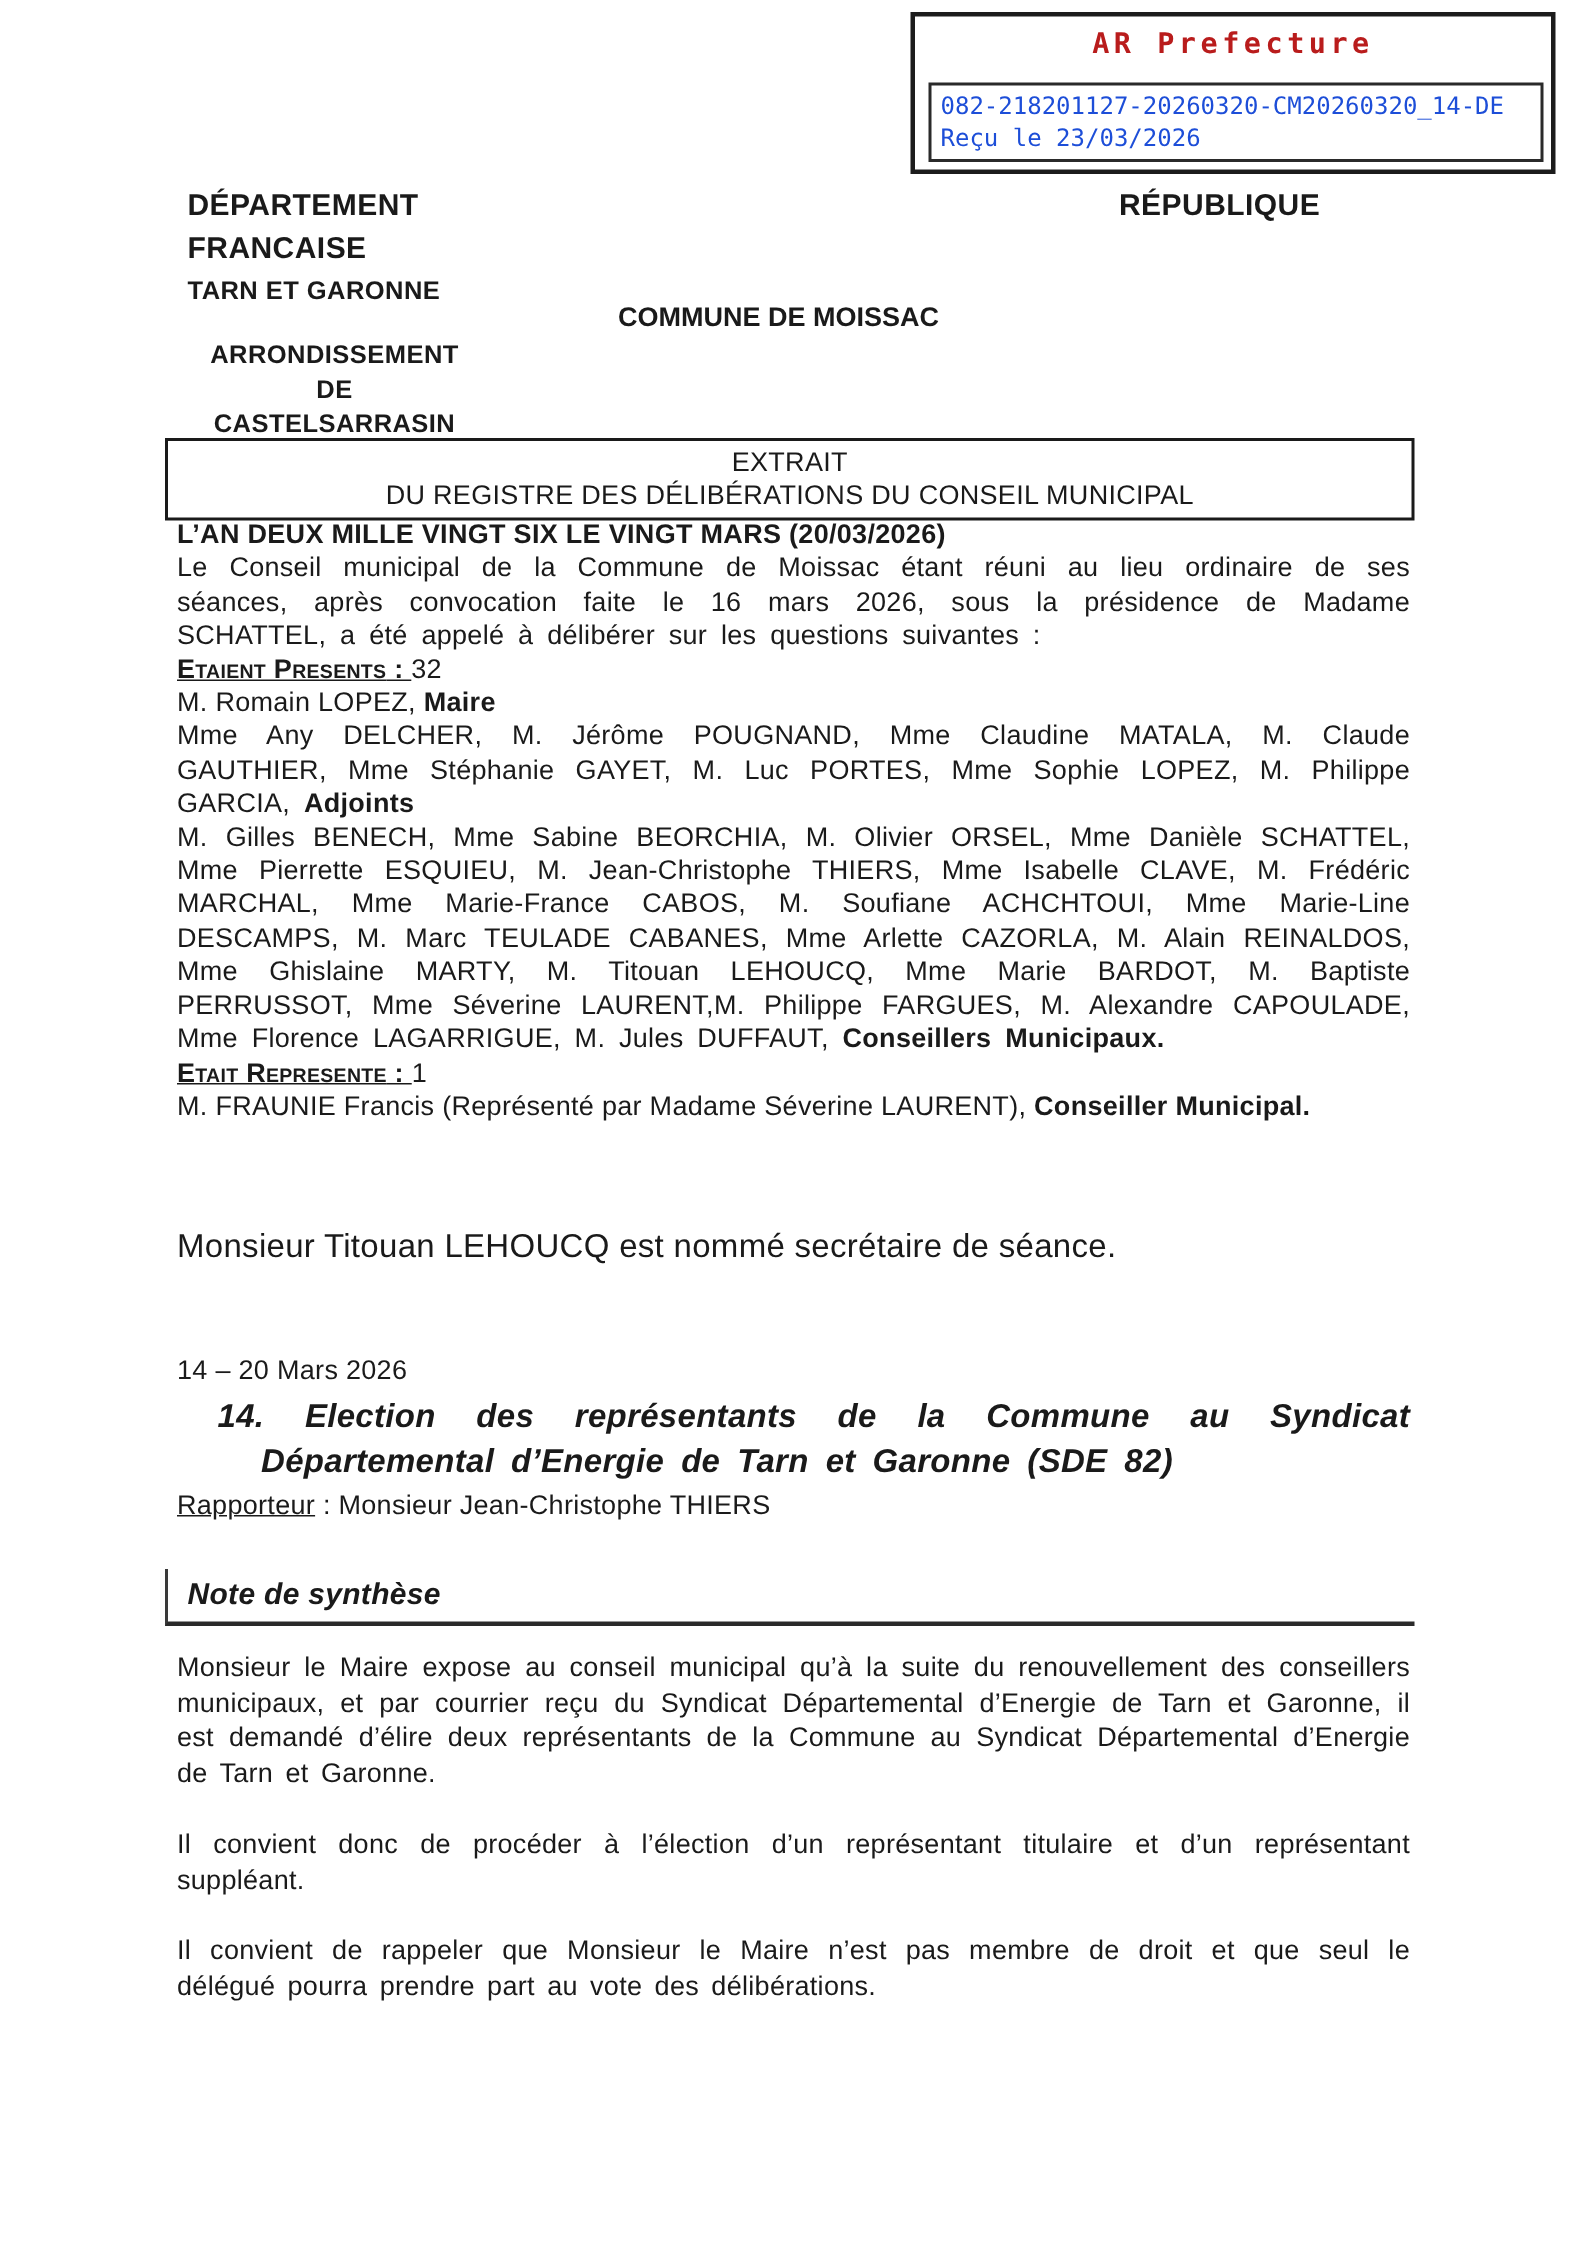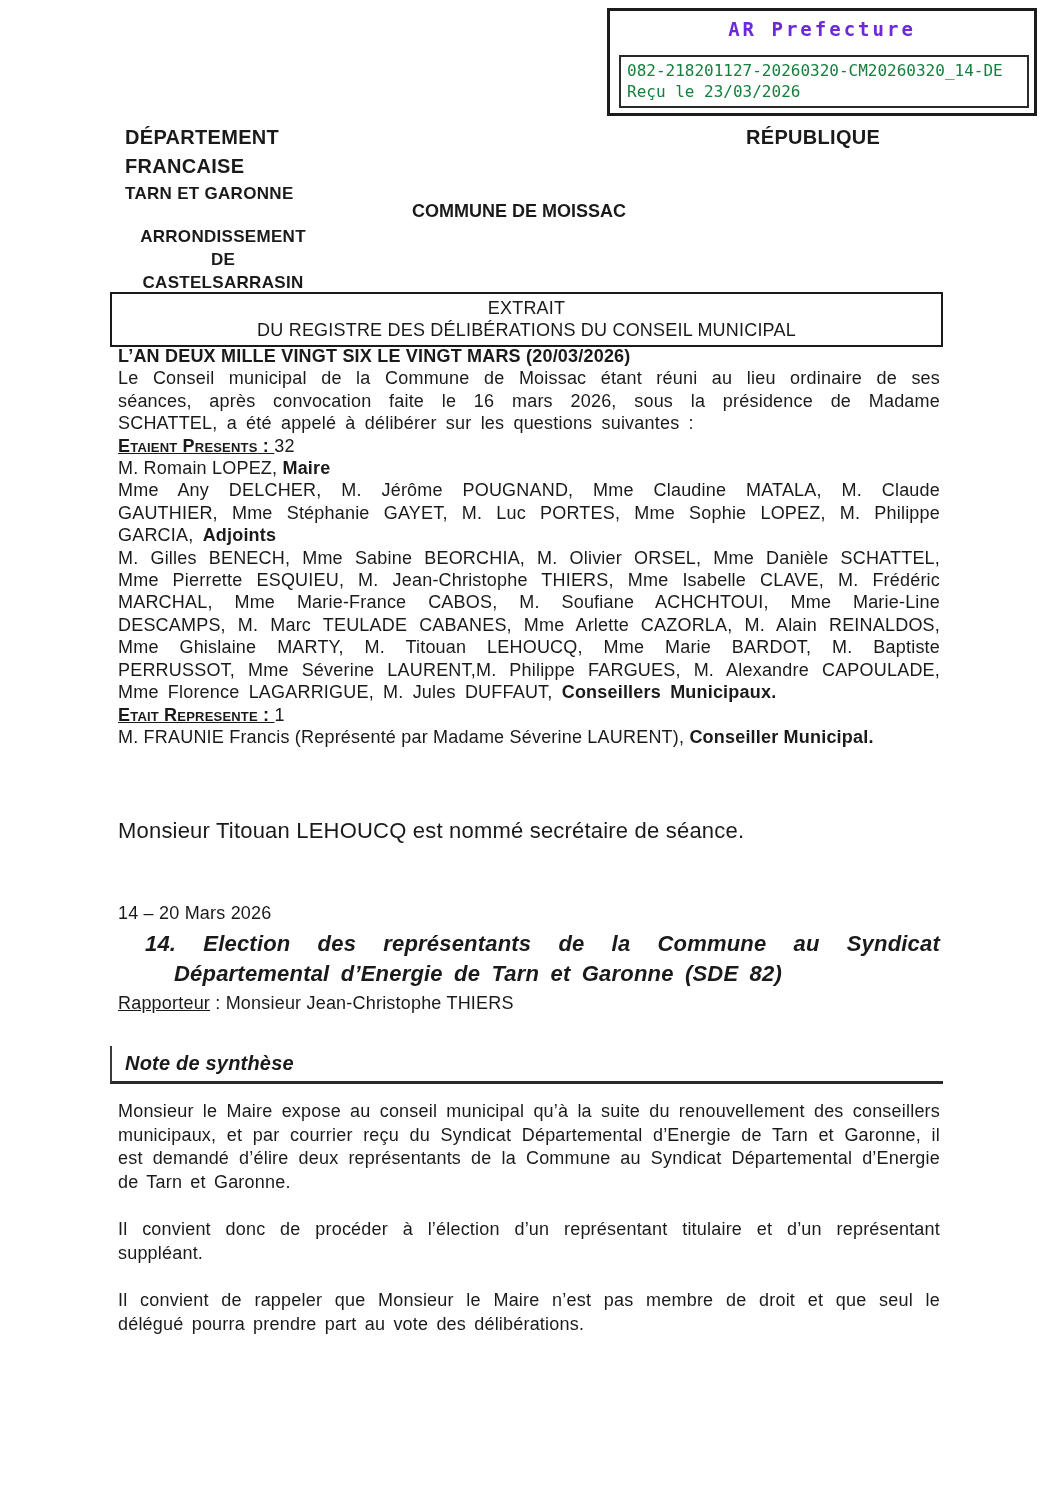--- a/index.html
+++ b/index.html
@@ -16,26 +16,26 @@
 
   
   .stamp {
     left:607px; top:8px; width:430px; height:108px;
     border:3px solid #1c1c1c; box-sizing:border-box;
     background:#fff;
     font-family:"DejaVu Sans Mono", monospace;
   }
   .stamp-title {
     text-align:center; font-weight:bold; font-size:19px;
-    letter-spacing:3px; margin-top:7px; color:#6d28d9;
+    letter-spacing:3px; margin-top:7px; color:#b91c1c;
   }
   .stamp-inner {
     position:absolute; left:9px; right:5px; top:44px; bottom:5px;
     border:2px solid #2a2a2a; box-sizing:border-box;
-    padding:3px 6px; font-size:16px; line-height:21px; color:#15803d;
+    padding:3px 6px; font-size:16px; line-height:21px; color:#1d4ed8;
     white-space:nowrap; overflow:hidden;
   }
 
   
   .h-big   { font-size:20px; font-weight:bold; letter-spacing:0.3px; }
   .h-small { font-size:17px; font-weight:bold; letter-spacing:0.3px; }
   .h-dept1 { left:125px; top:126px; }
   .h-dept2 { left:125px; top:155px; }
   .h-dept3 { left:125px; top:184px; }
   .h-rep   { left:746px; top:126px; }

